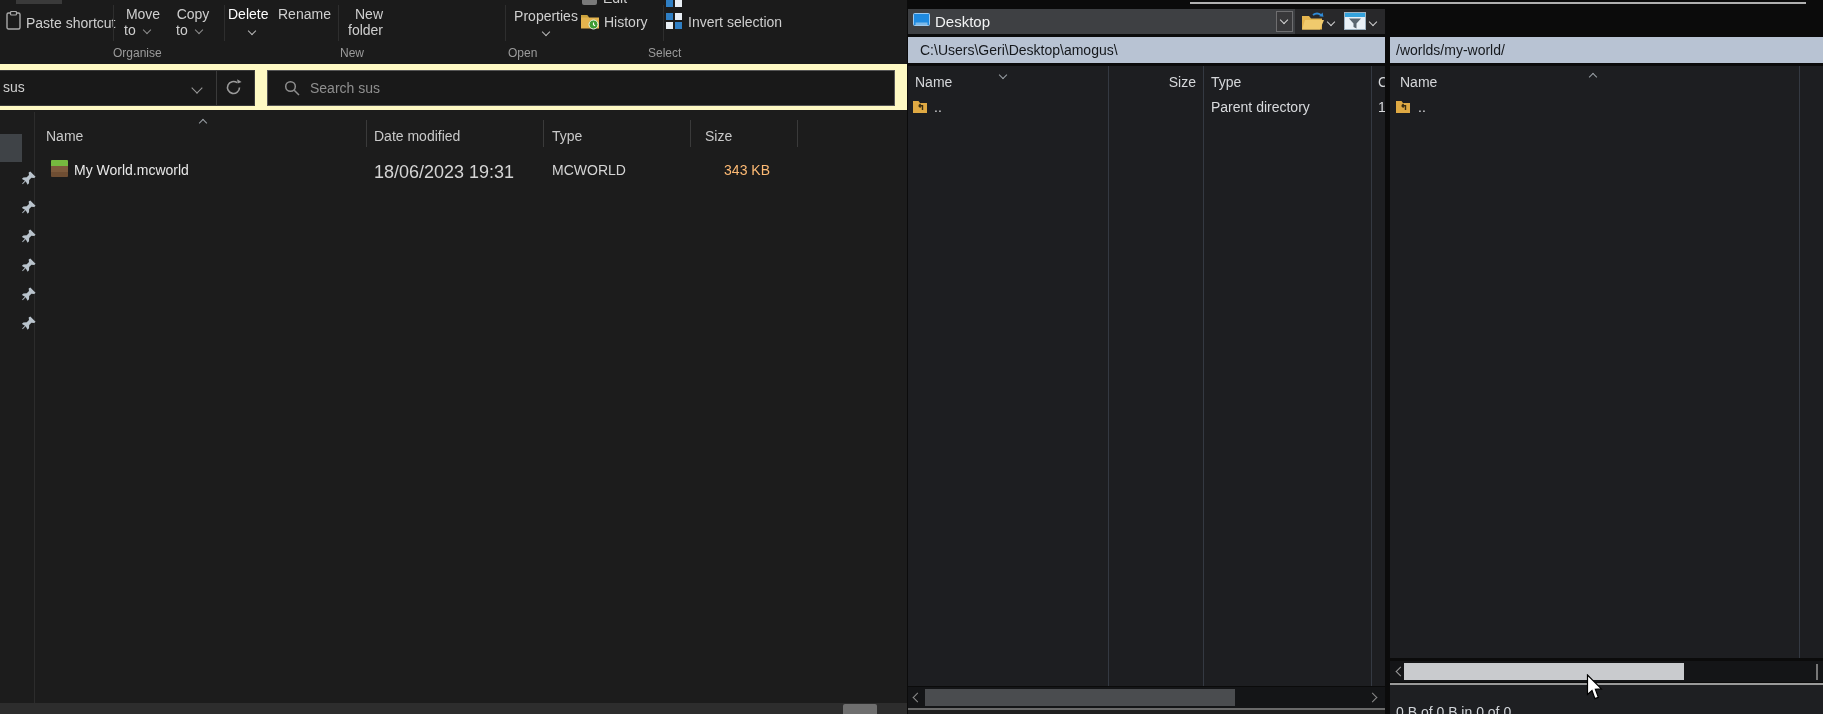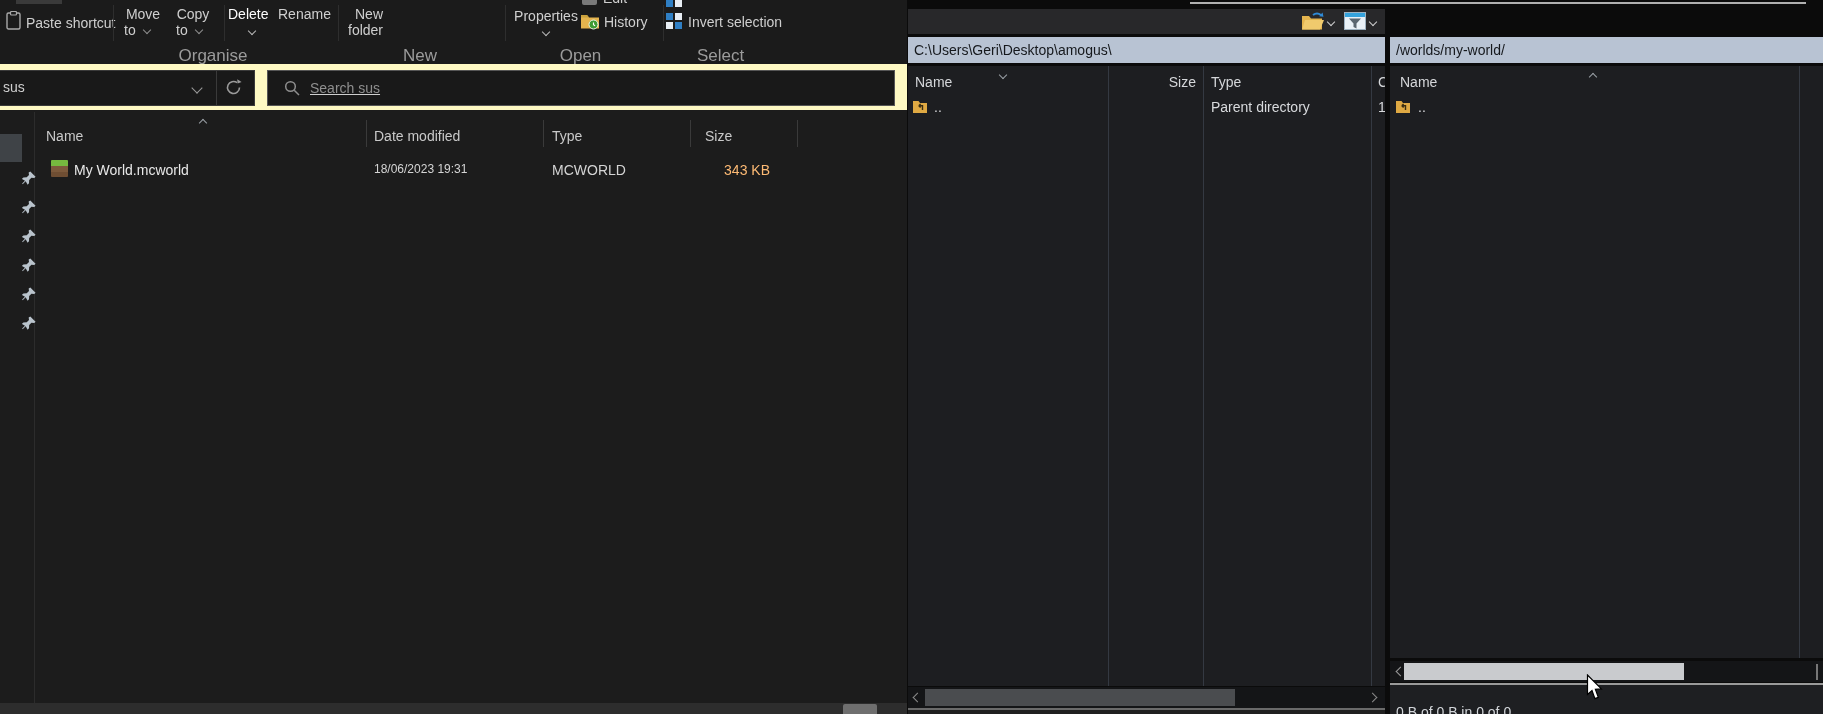--- a/index.html
+++ b/index.html
@@ -12,34 +12,34 @@
   .chv{position:absolute;width:6px;height:6px;border-right:1.5px solid #b9b9b9;border-bottom:1.5px solid #b9b9b9;}
   .chv.down{transform:rotate(45deg);}
   .chv.up{transform:rotate(-135deg);}
   .chv.left{transform:rotate(135deg);}
   .chv.right{transform:rotate(-45deg);}
   
   #explorer{left:0;top:0;width:907px;height:714px;background:#1c1c1c;}
   #ribbon{left:0;top:0;width:907px;height:64px;background:#1b1b1b;border-bottom:1px solid #111;}
   .rb-sep{position:absolute;top:5px;height:36px;width:1px;background:#2e2e2e;}
   .rb-label{position:absolute;color:#cfcfcf;font-size:14px;}
-  .rb-group{position:absolute;top:46px;height:16px;color:#9b9b9b;font-size:17px;text-align:center;}
+  .rb-group{position:absolute;top:46px;height:16px;color:#9b9b9b;font-size:12px;}
   #searchrow{left:0;top:64px;width:907px;height:46px;background:#fef9c3;}
   .boxline{position:absolute;border:1px solid #3a3a3a;background:#191919;}
   .hdrtxt{position:absolute;color:#c9c9c9;font-size:14px;}
   .coldiv{position:absolute;width:1px;background:#3a3a3a;}
   .pin{position:absolute;width:14px;height:14px;}
   
   .pane-path{position:absolute;background:#b8c3d3;color:#15181c;font-size:14px;line-height:26px;}
   .fm-list{position:absolute;background:#1d1e21;}
   .fm-hdr{position:absolute;color:#d5d7da;font-size:14px;}
   .fm-cell{position:absolute;color:#d8dadd;font-size:14px;}
   .fm-div{position:absolute;width:1px;background:#343942;}
   .sb-track{position:absolute;background:#141517;}
-  input{font-family:inherit;text-decoration:underline;}
+  input{font-family:inherit;}
 </style>
 </head>
 <body>
 
 <div id="screen">
 
   <div id="explorer" class="abs">
 
     <div id="ribbon" class="abs">
 
@@ -183,37 +183,47 @@
       <div class="coldiv" style="left:508px;top:4px;height:27px;"></div>
       <div class="hdrtxt txt" style="left:517px;top:12px;">Type</div>
       <div class="coldiv" style="left:655px;top:4px;height:27px;"></div>
       <div class="hdrtxt txt" style="left:670px;top:12px;">Size</div>
       <div class="coldiv" style="left:762px;top:4px;height:27px;"></div>
     </div>
 
     <div class="abs" style="left:35px;top:156px;width:860px;height:28px;">
       <div class="abs" style="left:16px;top:4px;width:17px;height:17px;border-radius:1px;background:linear-gradient(#76b93f 0 34%,#6aa531 34% 38%,#7d5a3c 38% 70%,#6f4e33 70% 100%);"></div>
       <div class="txt" style="position:absolute;left:39px;top:6px;color:#e8e8e8;font-size:14px;">My World.mcworld</div>
-      <div class="txt" style="position:absolute;left:339px;top:6px;color:#d4d4d4;font-size:12px;">18/06/2023 19:31</div>
+      <div class="txt" style="position:absolute;left:339px;top:6px;color:#d4d4d4;font-size:18px;">18/06/2023 19:31</div>
       <div class="txt" style="position:absolute;left:517px;top:6px;color:#d4d4d4;font-size:14px;">MCWORLD</div>
       <div class="txt" style="position:absolute;left:655px;top:6px;width:80px;text-align:right;color:#fdba74;font-size:14px;">343 KB</div>
     </div>
 
     <div class="abs" style="left:0;top:703px;width:907px;height:11px;background:#2d2d2d;"></div>
     <div class="abs" style="left:843px;top:704px;width:34px;height:10px;background:#6f6f6f;border-radius:2px 2px 0 0;"></div>
   </div>
 
   <div class="abs" style="left:907px;top:0;width:916px;height:714px;background:#0b0b0b;">
 
     <div class="abs" style="left:283px;top:2px;width:616px;height:2px;background:#b0b0b0;"></div>
 
     <div class="abs" style="left:1px;top:9px;width:477px;height:705px;overflow:hidden;">
 
       <div class="abs" style="left:0;top:0;width:477px;height:25px;background:#28282a;">
 
+        <div class="abs" style="left:0;top:0;width:387px;height:25px;background:#3e4043;">
+          <svg class="abs" style="left:5px;top:4px;" width="17" height="15" viewBox="0 0 17 15">
+            <rect x="0.5" y="0.5" width="16" height="12" rx="1" fill="#1e8ae0" stroke="#9cc9ef" stroke-width="1"></rect>
+            <rect x="2.5" y="9.5" width="12" height="2.5" fill="#7db9e8"></rect>
+          </svg>
+          <div class="txt" style="position:absolute;left:27px;top:4px;color:#f2f3f4;font-size:15px;">Desktop</div>
+          <div class="abs" style="left:368px;top:2px;width:17px;height:21px;background:#38383a;border:1px solid #6e6e70;box-sizing:border-box;">
+            <span class="chv down" style="left:4px;top:5px;width:5px;height:5px;border-color:#d6d6d6;"></span>
+          </div>
+        </div>
 
         <div class="abs" style="left:392px;top:1px;width:40px;height:23px;">
           <svg class="abs" style="left:1px;top:2px;" width="23" height="19" viewBox="0 0 23 19">
             <path d="M1 4 h7 l2 2.5 H21 v11 H1 Z" fill="#e4b44e"></path>
             <path d="M4 8 H23 L19 17.5 H1 Z" fill="#f0ca6d"></path>
             <path d="M12 3 a6 5 0 0 1 8 0" fill="none" stroke="#2f8ad6" stroke-width="2"></path>
             <path d="M21.5 0.5 L22.5 4.8 L18.2 4.2 Z" fill="#2f8ad6"></path>
           </svg>
           <span class="chv down" style="left:28px;top:9px;width:5px;height:5px;border-color:#cfcfcf;"></span>
         </div>
@@ -222,21 +232,21 @@
           <svg class="abs" style="left:2px;top:2px;" width="22" height="18" viewBox="0 0 22 18">
             <rect x="0.5" y="0.5" width="21" height="17" fill="#e9f1f7" stroke="#9fb3c2"></rect>
             <rect x="1" y="1" width="20" height="4" fill="#35a3dd"></rect>
             <path d="M5 6.5 h12 l-4.5 5 v5 l-3 -1.6 v-3.4 Z" fill="#5a6670"></path>
           </svg>
           <span class="chv down" style="left:28px;top:9px;width:5px;height:5px;border-color:#cfcfcf;"></span>
         </div>
       </div>
 
       <div class="pane-path" style="left:0;top:28px;width:477px;height:26px;">
-        <span class="txt" style="margin-left:6px;">C:\Users\Geri\Desktop\amogus\</span>
+        <span class="txt" style="margin-left:12px;">C:\Users\Geri\Desktop\amogus\</span>
       </div>
 
       <div class="fm-list" style="left:0;top:57px;width:477px;height:620px;">
 
         <span class="chv down" style="left:92px;top:6px;width:5px;height:5px;border-color:#9aa0a6;"></span>
         <div class="fm-hdr txt" style="left:7px;top:8px;">Name</div>
         <div class="fm-hdr txt" style="left:214px;top:8px;width:74px;text-align:right;">Size</div>
         <div class="fm-hdr txt" style="left:303px;top:8px;">Type</div>
         <div class="fm-hdr txt" style="left:470px;top:8px;">C</div>
 

